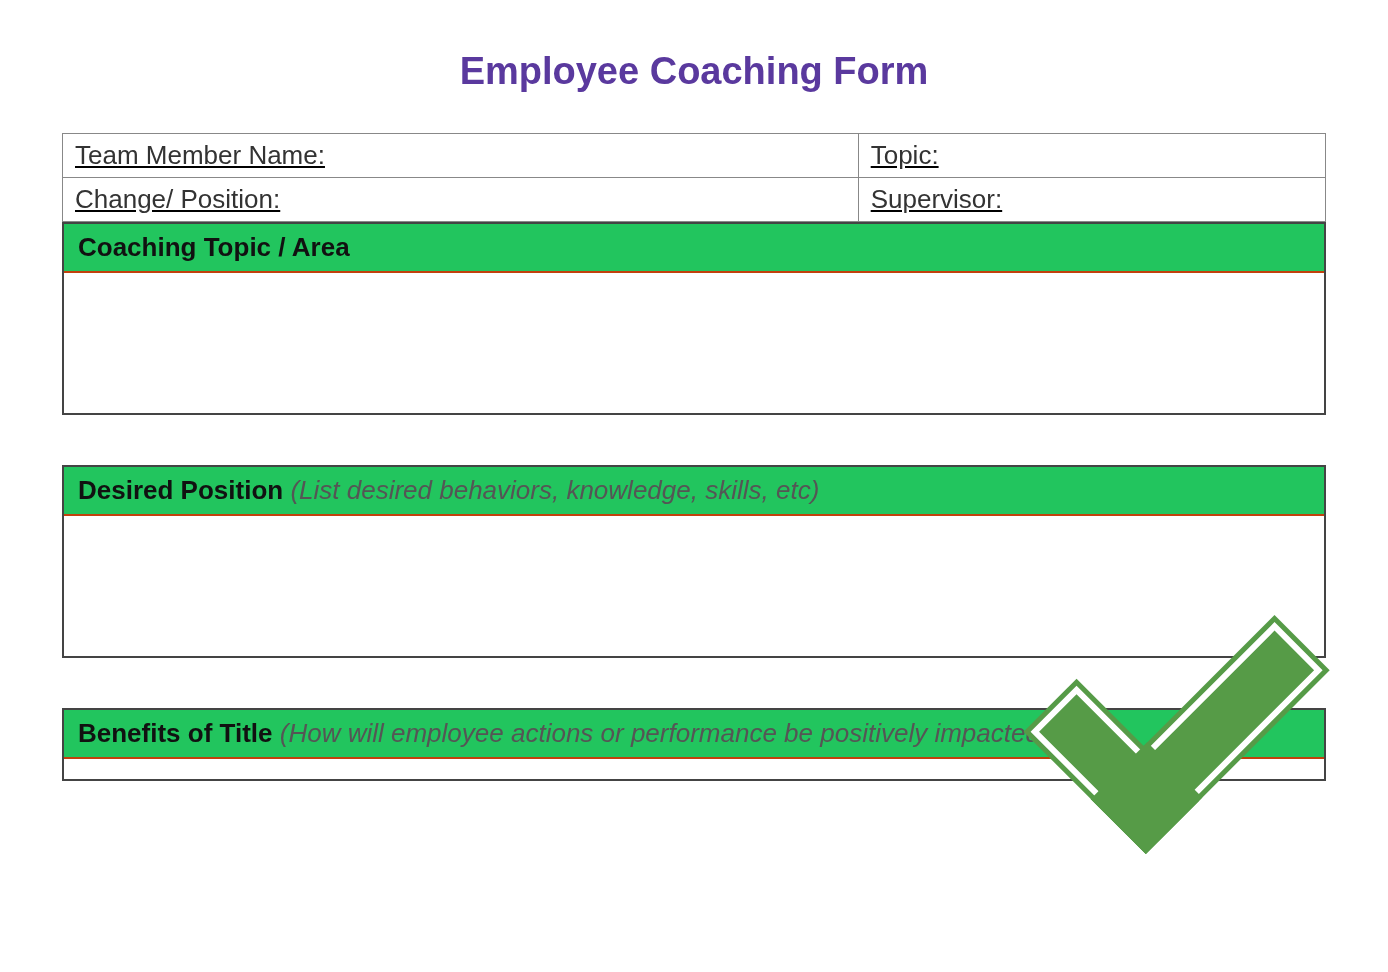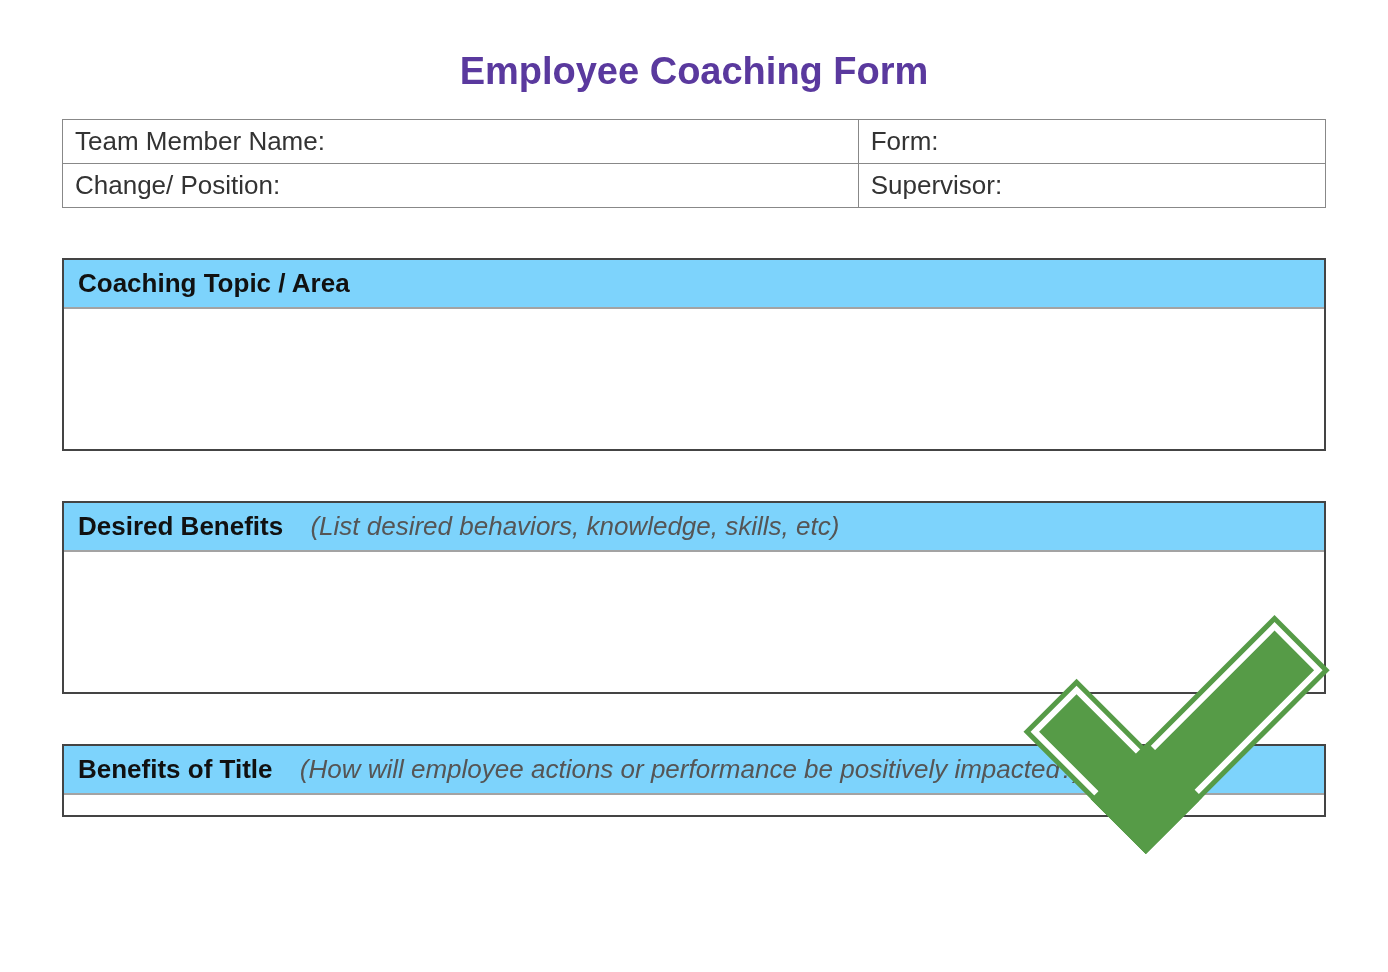--- a/index.html
+++ b/index.html
@@ -16,26 +16,26 @@
       overflow: hidden;
     }
     .page {
       padding: 50px 62px 0 62px;
     }
     .form-title {
       text-align: center;
       color: #5a399e;
       font-size: 38px;
       font-weight: bold;
-      margin-bottom: 26px;
+      margin-bottom: 40px;
     }
     .info-table {
       width: 100%;
       border-collapse: collapse;
-      margin-bottom: 50px;
+      text-decoration: underline;
     }
     .info-table td {
       border: 1px solid #888;
       padding: 6px 12px;
       font-size: 26px;
       color: #333;
       font-weight: 400;
       height: 44px;
       vertical-align: middle;
     }
@@ -43,34 +43,33 @@
       width: 63%;
     }
     .info-table td.right-col {
       width: 37%;
     }
     .section-box {
       border: 2px solid #444;
       margin-bottom: 50px;
     }
     .section-header {
-      background: #7dd3fc;
-      border-bottom: 2px solid #a3a3a3;
+      background: #22c55e;
+      border-bottom: 2px solid #c2410c;
       padding: 8px 14px;
       font-size: 26px;
       color: #111;
     }
     .section-header strong {
       font-weight: bold;
     }
     .section-header em {
       font-style: italic;
       font-weight: normal;
       color: #555;
-      margin-left: 20px;
     }
     .section-body {
       height: 140px;
       background: #fff;
     }
     .checkmark-overlay {
       position: absolute;
       right: 46px;
       top: 590px;
       pointer-events: none;
@@ -80,39 +79,39 @@
 <body>
 
 <div class="page">
 
   <h1 class="form-title">Employee Coaching Form</h1>
 
   <table class="info-table">
     <tbody>
         <tr>
       <td class="left-col">Team Member Name:</td>
-      <td class="right-col">Form:</td>
+      <td class="right-col">Topic:</td>
     </tr>
     <tr>
       <td class="left-col">Change/ Position:</td>
       <td class="right-col">Supervisor:</td>
     </tr>
   </tbody>
     </table>
 
   <div class="section-box">
     <div class="section-header">
       <strong>Coaching Topic / Area</strong>
     </div>
     <div class="section-body"></div>
   </div>
 
   <div class="section-box">
     <div class="section-header">
-      <strong>Desired Benefits</strong>
+      <strong>Desired Position</strong>
       <em>(List desired behaviors, knowledge, skills, etc)</em>
     </div>
     <div class="section-body"></div>
   </div>
 
   <div class="section-box" style="margin-bottom:0;">
     <div class="section-header">
       <strong>Benefits of Title</strong>
       <em>(How will employee actions or performance be positively impacted?)</em>
     </div>

